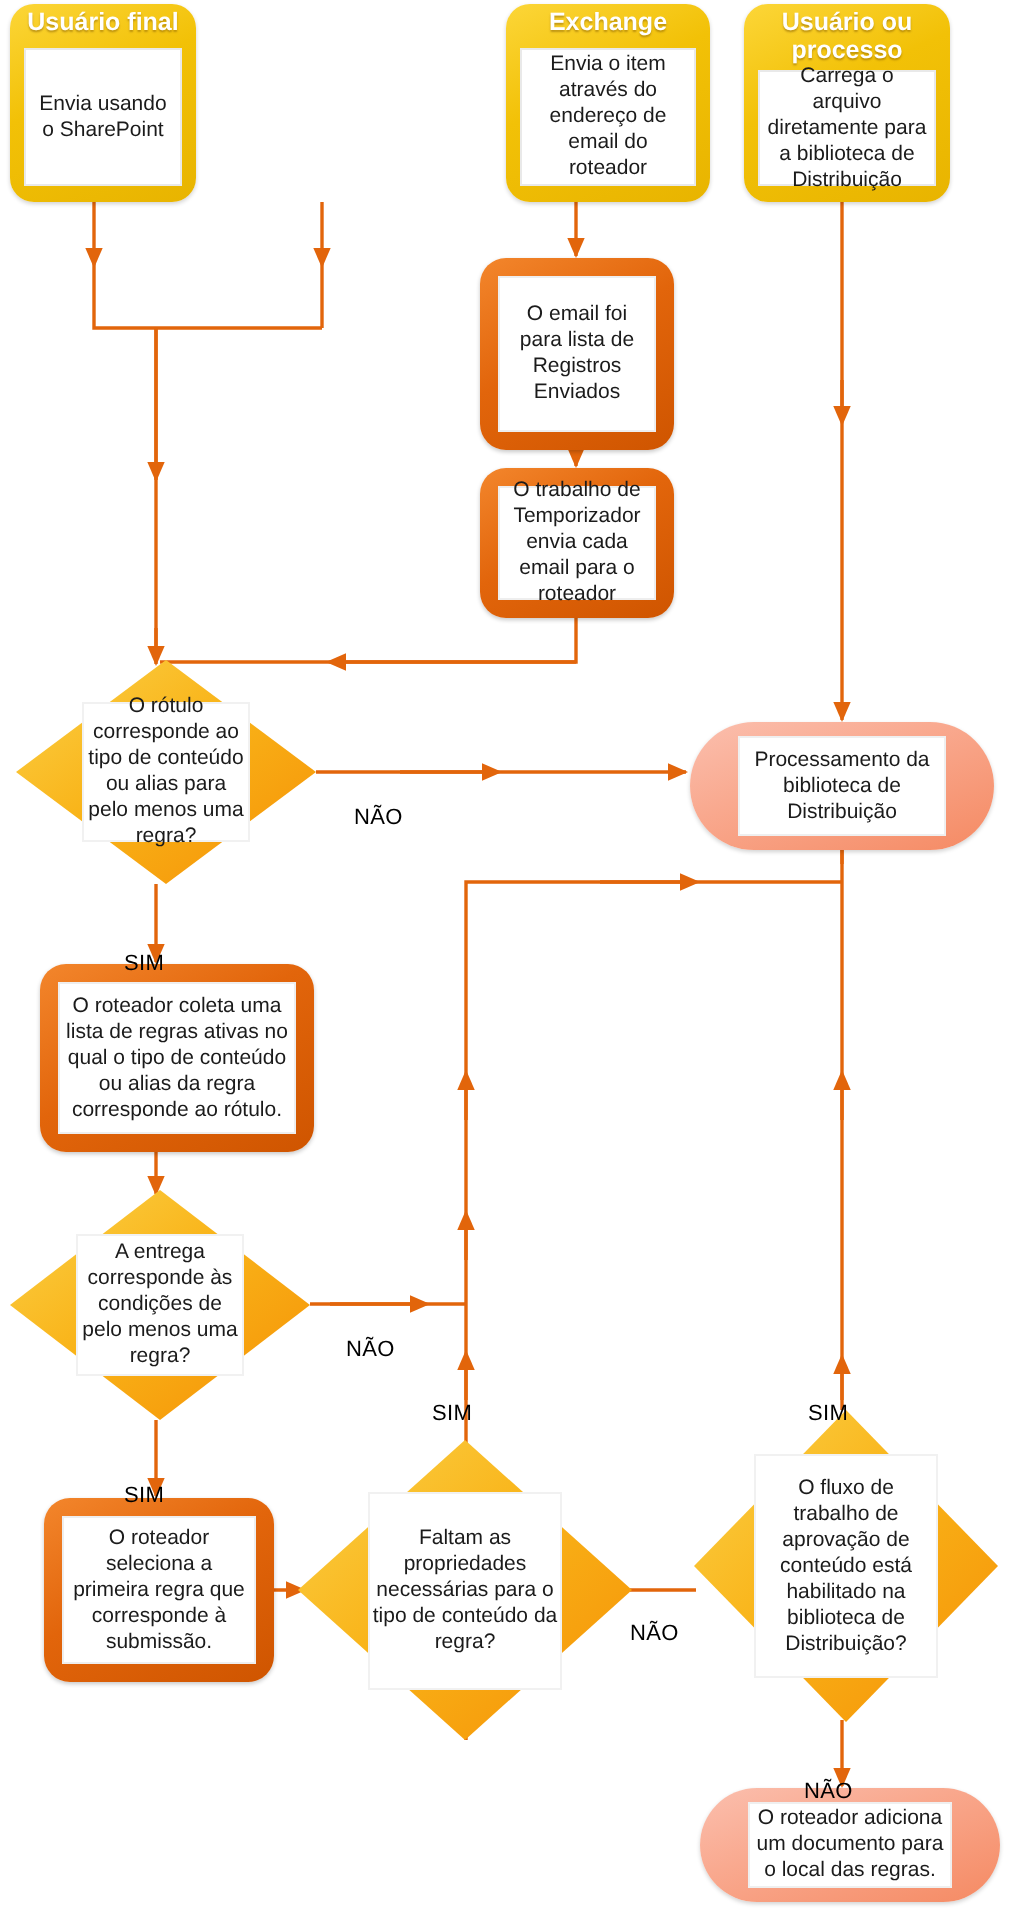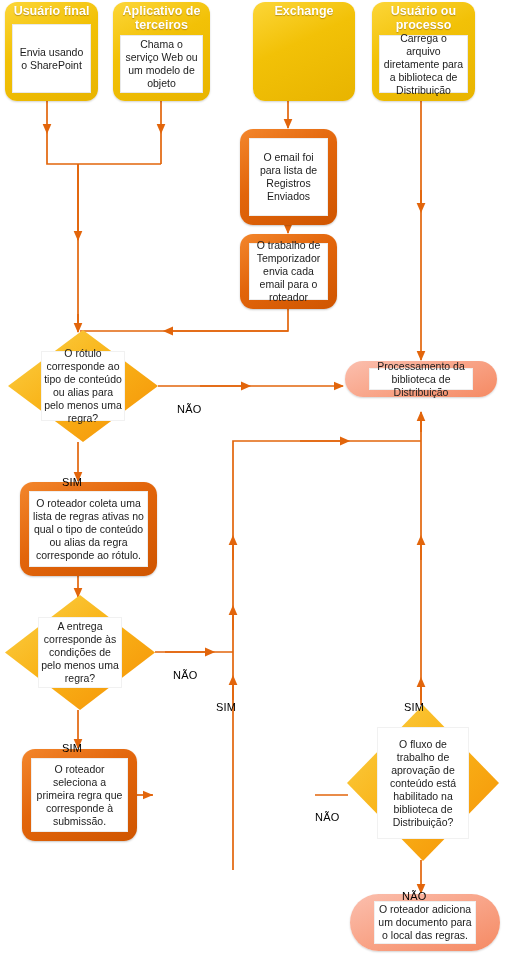--- a/index.html
+++ b/index.html
@@ -221,27 +221,24 @@
 
       <path d="M421,860 L421,893" marker-end="url(#arrow)"></path>
     </g>
   </svg>
 
   <div class="lane" style="left:5px; top:2px; width:93px; height:99px;">
     <div class="lane-title">Usuário final</div>
     <div class="lane-body" style="top:22px;">Envia usando o SharePoint</div>
   </div>
 
-  <div class="lane" style="left:113px; top:2px; width:97px; height:99px;">
-    <div class="lane-title">Aplicativo de terceiros</div>
-    <div class="lane-body" style="top:33px;">Chama o serviço Web ou um modelo de objeto</div>
-  </div>
 
   <div class="lane" style="left:253px; top:2px; width:102px; height:99px;">
     <div class="lane-title">Exchange</div>
+    <div class="lane-body" style="top:22px;">Envia o item através do endereço de email do roteador</div>
   </div>
 
   <div class="lane" style="left:372px; top:2px; width:103px; height:99px;">
     <div class="lane-title">Usuário ou processo</div>
     <div class="lane-body" style="top:33px;">Carrega o arquivo diretamente para a biblioteca de Distribuição</div>
   </div>
 
   <div class="proc" style="left:240px; top:129px; width:97px; height:96px;">
     <div class="proc-body">O email foi para lista de Registros Enviados</div>
   </div>
@@ -251,21 +248,21 @@
   </div>
 
   <div class="proc" style="left:20px; top:482px; width:137px; height:94px;">
     <div class="proc-body">O roteador coleta uma lista de regras ativas no qual o tipo de conteúdo ou alias da regra corresponde ao rótulo.</div>
   </div>
 
   <div class="proc" style="left:22px; top:749px; width:115px; height:92px;">
     <div class="proc-body">O roteador seleciona a primeira regra que corresponde à submissão.</div>
   </div>
 
-  <div class="stadium" style="left:345px; top:361px; width:152px; height:36px;">
+  <div class="stadium" style="left:345px; top:361px; width:152px; height:64px;">
     <div class="stadium-body">Processamento da biblioteca de Distribuição</div>
   </div>
 
   <div class="stadium" style="left:350px; top:894px; width:150px; height:57px;">
     <div class="stadium-body">O roteador adiciona um documento para o local das regras.</div>
   </div>
 
   <div class="diamond" style="left:8px; top:330px; width:150px; height:112px;">
     <svg class="shape" viewBox="0 0 100 100" preserveAspectRatio="none">
       <defs>
@@ -287,20 +284,33 @@
           <stop offset="0%" stop-color="#fbd24a"></stop>
           <stop offset="45%" stop-color="#f9b419"></stop>
           <stop offset="100%" stop-color="#f59005"></stop>
         </linearGradient>
       </defs>
       <polygon points="50,0 100,50 50,100 0,50" fill="url(#dg2)"></polygon>
     </svg>
     <div class="diamond-body">A entrega corresponde às condições de pelo menos uma regra?</div>
   </div>
 
+  <div class="diamond" style="left:149px; top:720px; width:167px; height:150px;">
+    <svg class="shape" viewBox="0 0 100 100" preserveAspectRatio="none">
+      <defs>
+        <linearGradient id="dg3" x1="0" y1="0" x2="1" y2="1">
+          <stop offset="0%" stop-color="#fbd24a"></stop>
+          <stop offset="45%" stop-color="#f9b419"></stop>
+          <stop offset="100%" stop-color="#f59005"></stop>
+        </linearGradient>
+      </defs>
+      <polygon points="50,0 100,50 50,100 0,50" fill="url(#dg3)"></polygon>
+    </svg>
+    <div class="diamond-body" style="left:21%; right:21%; top:17%; bottom:17%;">Faltam as propriedades necessárias para o tipo de conteúdo da regra?</div>
+  </div>
 
   <div class="diamond" style="left:347px; top:705px; width:152px; height:156px;">
     <svg class="shape" viewBox="0 0 100 100" preserveAspectRatio="none">
       <defs>
         <linearGradient id="dg4" x1="0" y1="0" x2="1" y2="1">
           <stop offset="0%" stop-color="#fbd24a"></stop>
           <stop offset="45%" stop-color="#f9b419"></stop>
           <stop offset="100%" stop-color="#f59005"></stop>
         </linearGradient>
       </defs>

